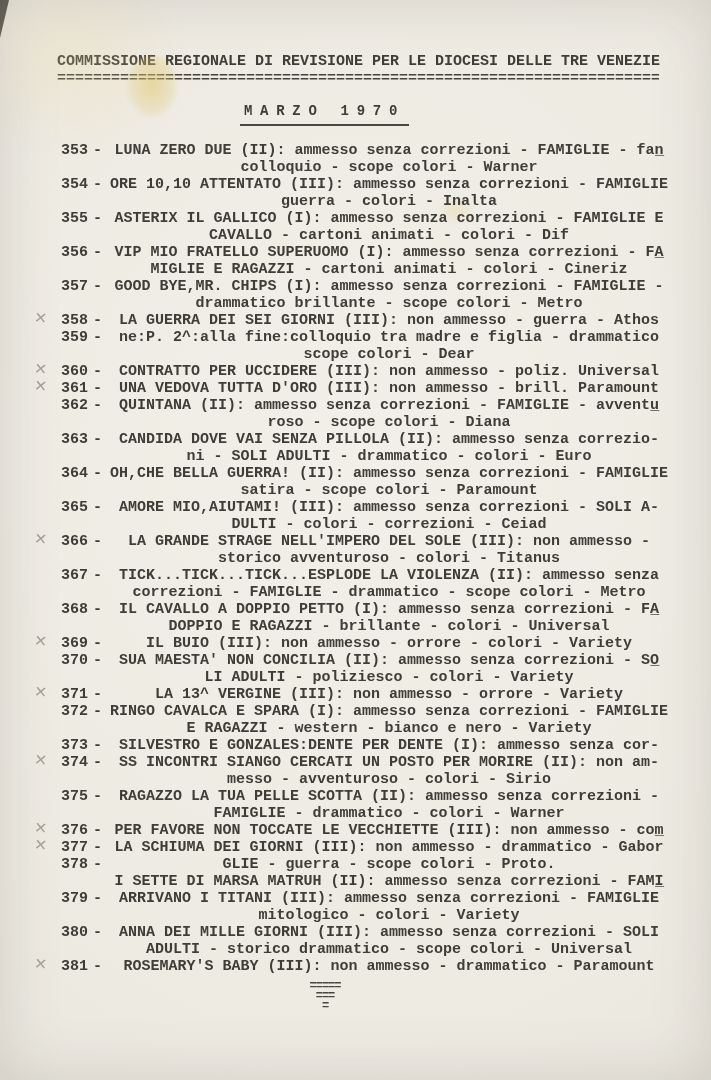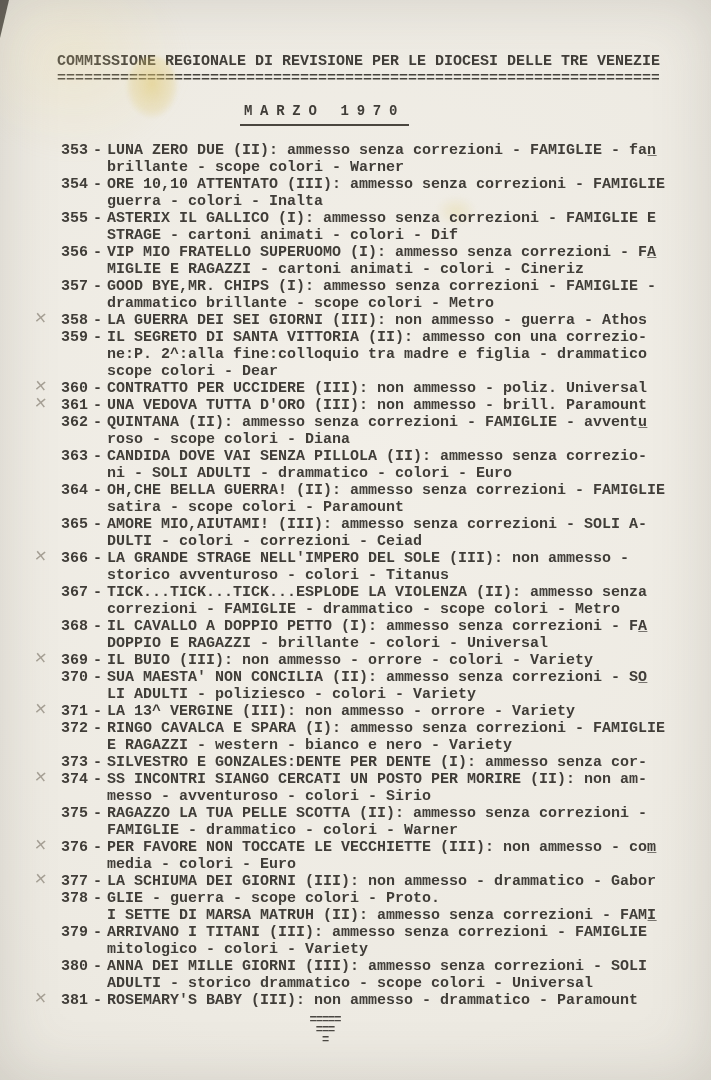--- a/index.html
+++ b/index.html
@@ -58,21 +58,21 @@
   .film-list{
     margin-top:16px;
     padding-left:58px;
     padding-right:40px;
     font-size:15px;font-weight:bold;
   }
   .entry{display:flex;align-items:flex-start;position:relative;}
   .entry .num{flex:none;width:30px;text-align:right;line-height:17px;}
   .entry .dash{flex:none;width:19px;text-align:center;line-height:17px;}
   .entry .text{flex:1;line-height:17px;}
-  .entry .line{line-height:17px;white-space:nowrap;}
+  .entry .line{line-height:17px;white-space:nowrap;text-align:center;}
   .marker{
     position:absolute;left:-23px;top:-3px;
     font-size:19px;font-weight:normal;
     color:#a59f94;
     transform:rotate(6deg);
     line-height:19px;
   }
   .footer-mark{
     margin:6px 0 0 297px;
     width:56px;
@@ -98,37 +98,37 @@
   <div class="month-wrap">
     <div class="month-title">MARZO 1970</div>
   </div>
 
   <div class="film-list" id="film-list">
       <div class="entry">
         <span class="num">353</span>
         <span class="dash">-</span>
         <div class="text">
           <div class="line">LUNA ZERO DUE (II): ammesso senza correzioni - FAMIGLIE - fan̲</div>
-          <div class="line">brillante - scope colori -  Warner</div>
+          <div class="line">colloquio - scope colori -  Warner</div>
         </div>
       </div>
       <div class="entry">
         <span class="num">354</span>
         <span class="dash">-</span>
         <div class="text">
           <div class="line">ORE 10,10 ATTENTATO (III): ammesso senza correzioni - FAMIGLIE</div>
           <div class="line">guerra - colori - Inalta</div>
         </div>
       </div>
       <div class="entry">
         <span class="num">355</span>
         <span class="dash">-</span>
         <div class="text">
           <div class="line">ASTERIX IL GALLICO (I): ammesso senza correzioni - FAMIGLIE E</div>
-          <div class="line">STRAGE - cartoni animati - colori - Dif</div>
+          <div class="line">CAVALLO - cartoni animati - colori - Dif</div>
         </div>
       </div>
       <div class="entry">
         <span class="num">356</span>
         <span class="dash">-</span>
         <div class="text">
           <div class="line">VIP MIO FRATELLO SUPERUOMO (I): ammesso senza correzioni - FA̲</div>
           <div class="line">MIGLIE E RAGAZZI - cartoni animati - colori - Cineriz</div>
         </div>
       </div>
@@ -145,21 +145,20 @@
         <span class="num">358</span>
         <span class="dash">-</span>
         <div class="text">
           <div class="line">LA GUERRA DEI SEI GIORNI (III): non ammesso - guerra - Athos</div>
         </div>
       </div>
       <div class="entry">
         <span class="num">359</span>
         <span class="dash">-</span>
         <div class="text">
-          <div class="line">IL SEGRETO DI SANTA VITTORIA (II): ammesso con una correzio-</div>
           <div class="line">ne:P. 2^:alla fine:colloquio tra madre e figlia - drammatico</div>
           <div class="line">scope colori - Dear</div>
         </div>
       </div>
       <div class="entry">
         <span class="marker">✕</span>
         <span class="num">360</span>
         <span class="dash">-</span>
         <div class="text">
           <div class="line">CONTRATTO PER UCCIDERE (III): non ammesso - poliz. Universal</div>
@@ -285,21 +284,20 @@
           <div class="line">RAGAZZO LA TUA PELLE SCOTTA (II): ammesso senza correzioni -</div>
           <div class="line">FAMIGLIE - drammatico - colori - Warner</div>
         </div>
       </div>
       <div class="entry">
         <span class="marker">✕</span>
         <span class="num">376</span>
         <span class="dash">-</span>
         <div class="text">
           <div class="line">PER FAVORE NON TOCCATE LE VECCHIETTE (III): non ammesso - com̲</div>
-          <div class="line">media - colori - Euro</div>
         </div>
       </div>
       <div class="entry">
         <span class="marker">✕</span>
         <span class="num">377</span>
         <span class="dash">-</span>
         <div class="text">
           <div class="line">LA SCHIUMA DEI GIORNI (III): non ammesso - drammatico - Gabor</div>
         </div>
       </div>

